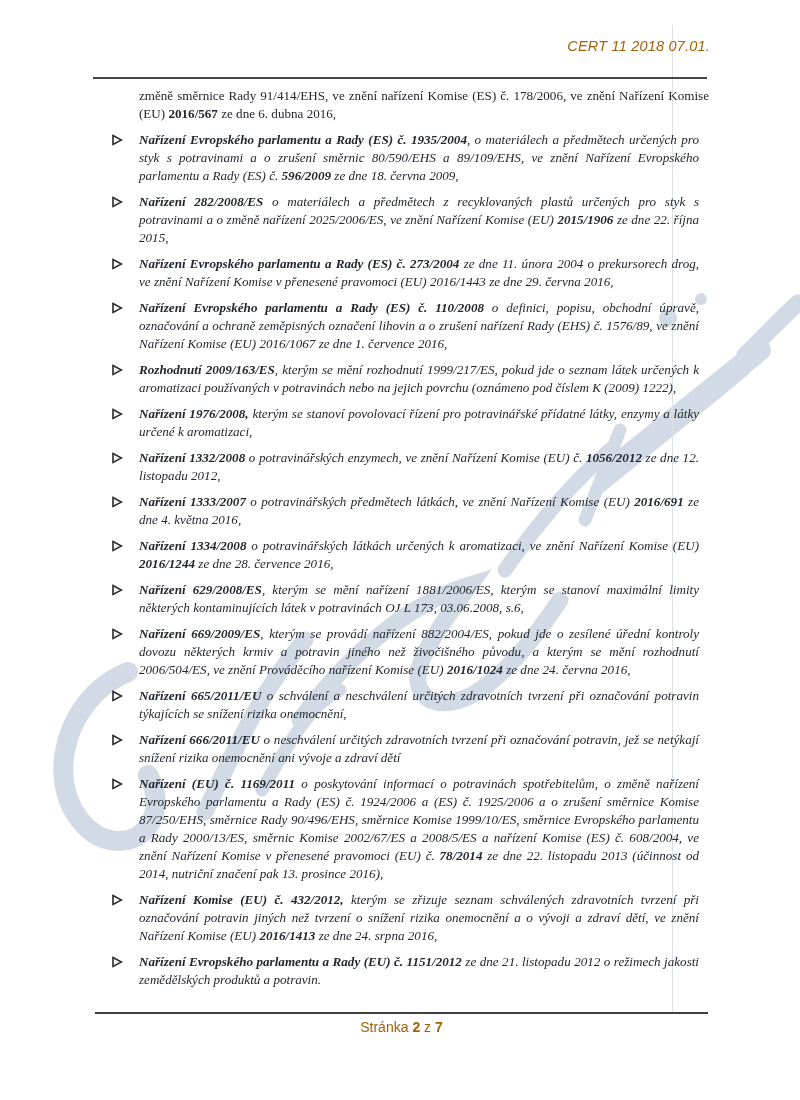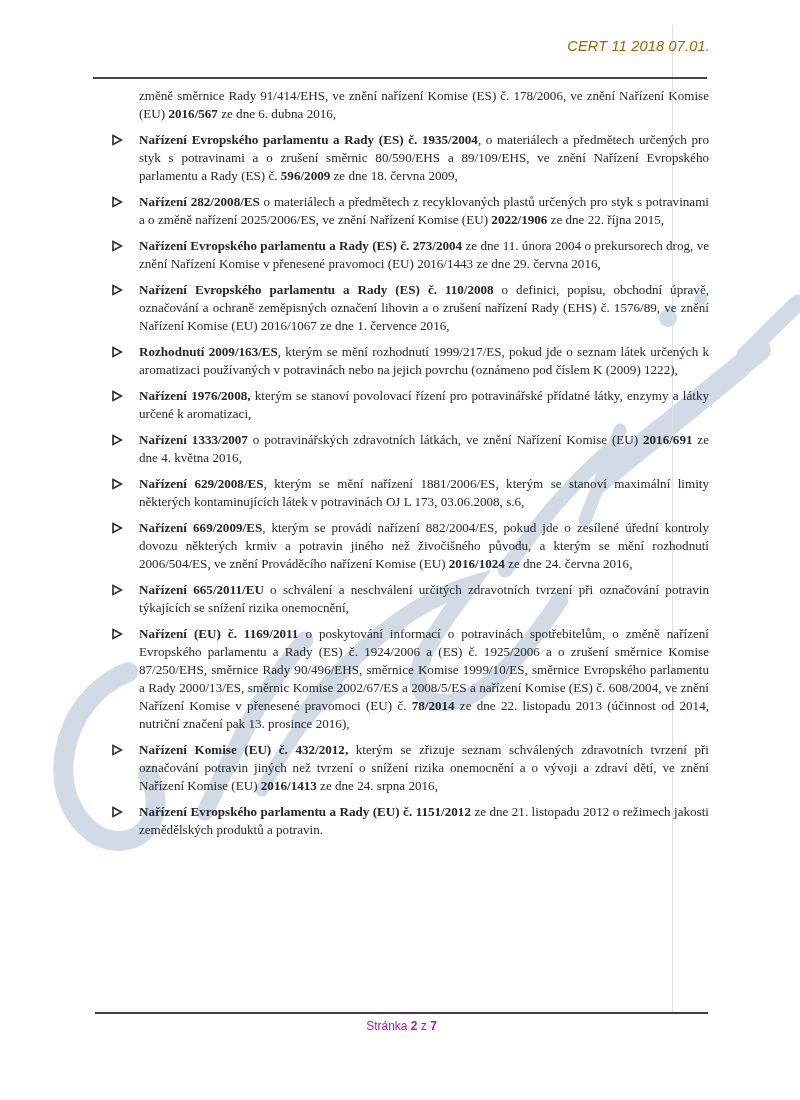--- a/index.html
+++ b/index.html
@@ -25,34 +25,35 @@
     position:absolute; top:77px; left:93px; width:614px; height:2px;
     background:#474747; z-index:2;
   }
   
   .content {
     position:absolute; top:87px; left:94px; width:615px; z-index:1;
     font-size:13.1px; line-height:18px;
   }
   .intro { margin:0 0 0 45px; text-align:justify; }
   .item {
-    position:relative; margin:8px 0 0 18px; padding-left:27px;
+    position:relative; margin:8px 10px 0 18px; padding-left:27px;
     text-align:justify;
+    font-style:italic;
   }
   .bullet { position:absolute; left:0; top:2px; width:12px; height:12px; }
   .b { font-weight:bold; }
   
   .rule-bottom {
     position:absolute; top:1012px; left:95px; width:613px; height:2px;
     background:#3e3e3e; z-index:2;
   }
   .footer {
     position:absolute; top:1019px; left:95px; width:613px; z-index:2;
     text-align:center; font-family:"Liberation Sans",sans-serif;
-    font-size:12px; color:#a21caf;
+    font-size:14px; color:#a16207;
   }
 </style>
 </head>
 <body>
 
 <div class="page">
 
   <svg class="watermark" viewBox="0 0 800 1100" aria-hidden="true">
     <g fill="none" stroke-linecap="round" opacity="0.8">
       <path stroke-width="20" d="M128 672 C 58 700, 40 800, 98 836 C 142 856, 170 812, 148 775" stroke="#c6d2df"></path>
@@ -85,21 +86,21 @@
     </span>
     <span class="itext"><span class="b">Nařízení Evropského parlamentu a Rady (ES) č. 1935/2004</span><span>, o materiálech a předmětech určených pro styk s potravinami a o zrušení směrnic 80/590/EHS a 89/109/EHS, ve znění Nařízení Evropského parlamentu a Rady (ES) č. </span><span class="b">596/2009</span><span> ze dne 18. června 2009,</span></span>
   </div>
 
   <div class="item">
     <span class="bullet">
       <svg width="11" height="12" viewBox="0 0 11 12">
         <path d="M1 1.5 L9.5 6 L1 10.5 Z" fill="#ffffff" stroke="#2a2a2a" stroke-width="1.6"></path>
       </svg>
     </span>
-    <span class="itext"><span class="b">Nařízení 282/2008/ES</span><span> o materiálech a předmětech z recyklovaných plastů určených pro styk s potravinami a o změně nařízení 2025/2006/ES, ve znění Nařízení Komise (EU) </span><span class="b">2022/1906</span><span> ze dne 22. října 2015,</span></span>
+    <span class="itext"><span class="b">Nařízení 282/2008/ES</span><span> o materiálech a předmětech z recyklovaných plastů určených pro styk s potravinami a o změně nařízení 2025/2006/ES, ve znění Nařízení Komise (EU) </span><span class="b">2015/1906</span><span> ze dne 22. října 2015,</span></span>
   </div>
 
   <div class="item">
     <span class="bullet">
       <svg width="11" height="12" viewBox="0 0 11 12">
         <path d="M1 1.5 L9.5 6 L1 10.5 Z" fill="#ffffff" stroke="#2a2a2a" stroke-width="1.6"></path>
       </svg>
     </span>
     <span class="itext"><span class="b">Nařízení Evropského parlamentu a Rady (ES) č. 273/2004</span><span> ze dne 11. února 2004 o prekursorech drog, ve znění Nařízení Komise v přenesené pravomoci (EU) 2016/1443 ze dne 29. června 2016,</span></span>
   </div>
@@ -124,30 +125,46 @@
 
   <div class="item">
     <span class="bullet">
       <svg width="11" height="12" viewBox="0 0 11 12">
         <path d="M1 1.5 L9.5 6 L1 10.5 Z" fill="#ffffff" stroke="#2a2a2a" stroke-width="1.6"></path>
       </svg>
     </span>
     <span class="itext"><span class="b">Nařízení 1976/2008,</span><span> kterým se stanoví povolovací řízení pro potravinářské přídatné látky, enzymy a látky určené k aromatizaci,</span></span>
   </div>
 
-
-  <div class="item">
-    <span class="bullet">
-      <svg width="11" height="12" viewBox="0 0 11 12">
-        <path d="M1 1.5 L9.5 6 L1 10.5 Z" fill="#ffffff" stroke="#2a2a2a" stroke-width="1.6"></path>
-      </svg>
-    </span>
-    <span class="itext"><span class="b">Nařízení 1333/2007</span><span> o potravinářských zdravotních látkách, ve znění Nařízení Komise (EU) </span><span class="b">2016/691</span><span> ze dne 4. května 2016,</span></span>
-  </div>
-
+  <div class="item">
+    <span class="bullet">
+      <svg width="11" height="12" viewBox="0 0 11 12">
+        <path d="M1 1.5 L9.5 6 L1 10.5 Z" fill="#ffffff" stroke="#2a2a2a" stroke-width="1.6"></path>
+      </svg>
+    </span>
+    <span class="itext"><span class="b">Nařízení 1332/2008</span><span> o potravinářských enzymech, ve znění Nařízení Komise (EU) č. </span><span class="b">1056/2012</span><span> ze dne 12. listopadu 2012,</span></span>
+  </div>
+
+  <div class="item">
+    <span class="bullet">
+      <svg width="11" height="12" viewBox="0 0 11 12">
+        <path d="M1 1.5 L9.5 6 L1 10.5 Z" fill="#ffffff" stroke="#2a2a2a" stroke-width="1.6"></path>
+      </svg>
+    </span>
+    <span class="itext"><span class="b">Nařízení 1333/2007</span><span> o potravinářských předmětech látkách, ve znění Nařízení Komise (EU) </span><span class="b">2016/691</span><span> ze dne 4. května 2016,</span></span>
+  </div>
+
+  <div class="item">
+    <span class="bullet">
+      <svg width="11" height="12" viewBox="0 0 11 12">
+        <path d="M1 1.5 L9.5 6 L1 10.5 Z" fill="#ffffff" stroke="#2a2a2a" stroke-width="1.6"></path>
+      </svg>
+    </span>
+    <span class="itext"><span class="b">Nařízení 1334/2008</span><span> o potravinářských látkách určených k aromatizaci, ve znění Nařízení Komise (EU) </span><span class="b">2016/1244</span><span> ze dne 28. července 2016,</span></span>
+  </div>
 
   <div class="item">
     <span class="bullet">
       <svg width="11" height="12" viewBox="0 0 11 12">
         <path d="M1 1.5 L9.5 6 L1 10.5 Z" fill="#ffffff" stroke="#2a2a2a" stroke-width="1.6"></path>
       </svg>
     </span>
     <span class="itext"><span class="b">Nařízení 629/2008/ES</span><span>, kterým se mění nařízení 1881/2006/ES, kterým se stanoví maximální limity některých kontaminujících látek v potravinách OJ L 173, 03.06.2008, s.6,</span></span>
   </div>
 
@@ -162,20 +179,28 @@
 
   <div class="item">
     <span class="bullet">
       <svg width="11" height="12" viewBox="0 0 11 12">
         <path d="M1 1.5 L9.5 6 L1 10.5 Z" fill="#ffffff" stroke="#2a2a2a" stroke-width="1.6"></path>
       </svg>
     </span>
     <span class="itext"><span class="b">Nařízení 665/2011/EU</span><span> o schválení a neschválení určitých zdravotních tvrzení při označování potravin týkajících se snížení rizika onemocnění,</span></span>
   </div>
 
+  <div class="item">
+    <span class="bullet">
+      <svg width="11" height="12" viewBox="0 0 11 12">
+        <path d="M1 1.5 L9.5 6 L1 10.5 Z" fill="#ffffff" stroke="#2a2a2a" stroke-width="1.6"></path>
+      </svg>
+    </span>
+    <span class="itext"><span class="b">Nařízení 666/2011/EU</span><span> o neschválení určitých zdravotních tvrzení při označování potravin, jež se netýkají snížení rizika onemocnění ani vývoje a zdraví dětí</span></span>
+  </div>
 
   <div class="item">
     <span class="bullet">
       <svg width="11" height="12" viewBox="0 0 11 12">
         <path d="M1 1.5 L9.5 6 L1 10.5 Z" fill="#ffffff" stroke="#2a2a2a" stroke-width="1.6"></path>
       </svg>
     </span>
     <span class="itext"><span class="b">Nařízení (EU) č. 1169/2011</span><span> o poskytování informací o potravinách spotřebitelům, o změně nařízení Evropského parlamentu a Rady (ES) č. 1924/2006 a (ES) č. 1925/2006 a o zrušení směrnice Komise 87/250/EHS, směrnice Rady 90/496/EHS, směrnice Komise 1999/10/ES, směrnice Evropského parlamentu a Rady 2000/13/ES, směrnic Komise 2002/67/ES a 2008/5/ES a nařízení Komise (ES) č. 608/2004, ve znění Nařízení Komise v přenesené pravomoci (EU) č. </span><span class="b">78/2014</span><span> ze dne 22. listopadu 2013 (účinnost od 2014, nutriční značení pak 13. prosince 2016),</span></span>
   </div>
 

